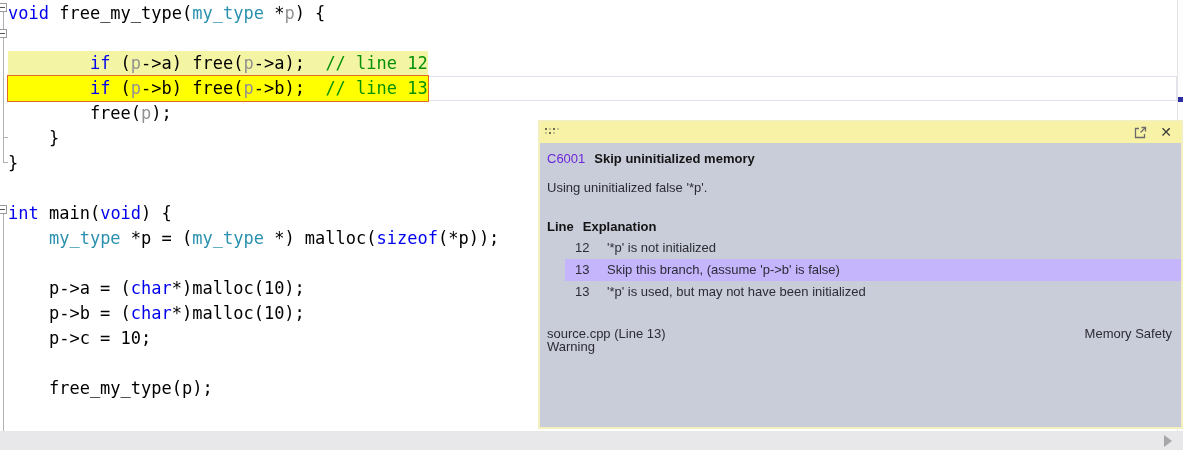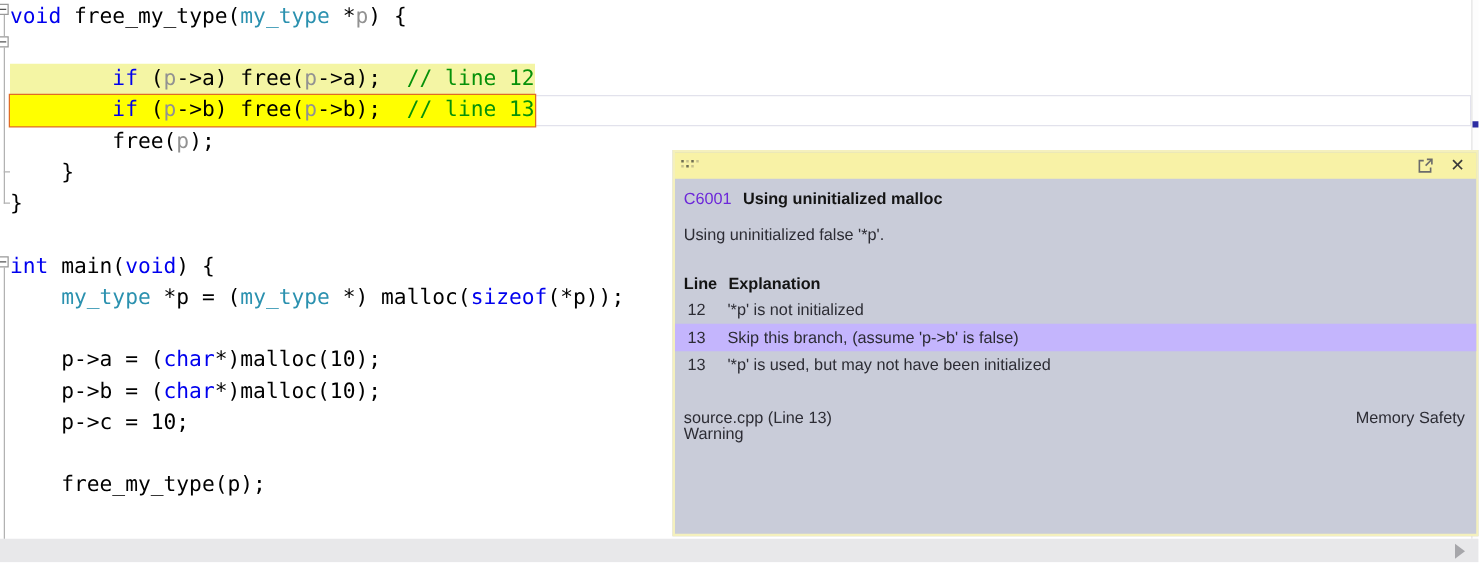--- a/index.html
+++ b/index.html
@@ -77,21 +77,21 @@
     position:absolute; right:7px; top:0px; width:16px; height:21px; line-height:21px;
     text-align:center; font-size:14px; color:#3a3a3a; cursor:pointer;
   }
   .p-heading { position:absolute; left:7px; top:29px; white-space:nowrap; }
   .p-code  { color:#6d28d9; }
   .p-title { color:#141414; font-weight:bold; margin-left:9px; }
   .p-desc { position:absolute; left:7px; top:58px; }
   .p-table-head { position:absolute; left:7px; top:97px; font-weight:bold; color:#141414; }
   .p-col-line { display:inline-block; }
   .p-col-exp  { display:inline-block; margin-left:9px; }
-  .p-rows { position:absolute; left:0; right:0; top:115px; }
+  .p-rows { position:absolute; left:0; right:0; top:115px;padding-left:25px; }
   .p-row { height:22px; line-height:22px; padding-left:10px; white-space:nowrap; }
   .p-row-hl { background:#c4b5fd; }
   .p-row-num { display:inline-block; width:32px; }
   .p-footer { position:absolute; left:7px; right:9px; top:190px; display:flex; justify-content:space-between;margin-top:14px; }
   .p-warning { position:absolute; left:7px; top:217px; }
 </style>
 </head>
 <body>
 
 <div class="screen">
@@ -125,21 +125,21 @@
         <svg width="15" height="15" viewBox="0 0 15 15">
           <path d="M6 3.5 H2.5 V12.5 H11.5 V9" fill="none" stroke="#6b6b6b" stroke-width="1.3"></path>
           <path d="M8.5 2.5 H12.5 V6.5" fill="none" stroke="#6b6b6b" stroke-width="1.3"></path>
           <path d="M12 3 L7.5 7.5" fill="none" stroke="#6b6b6b" stroke-width="1.3"></path>
         </svg>
       </div>
       <div class="close-icon">✕</div>
     </div>
 
     <div class="p-heading">
-      <span class="p-code">C6001</span><span class="p-title">Using uninitialized malloc</span>
+      <span class="p-code">C6001</span><span class="p-title">Skip uninitialized memory</span>
     </div>
 
     <div class="p-desc">Using uninitialized false '*p'.</div>
 
     <div class="p-table-head">
       <span class="p-col-line">Line</span><span class="p-col-exp">Explanation</span>
     </div>
 
     <div class="p-rows" id="exp-rows">
         <div class="p-row"><span class="p-row-num">12</span><span class="p-row-text">'*p' is not initialized</span></div>

